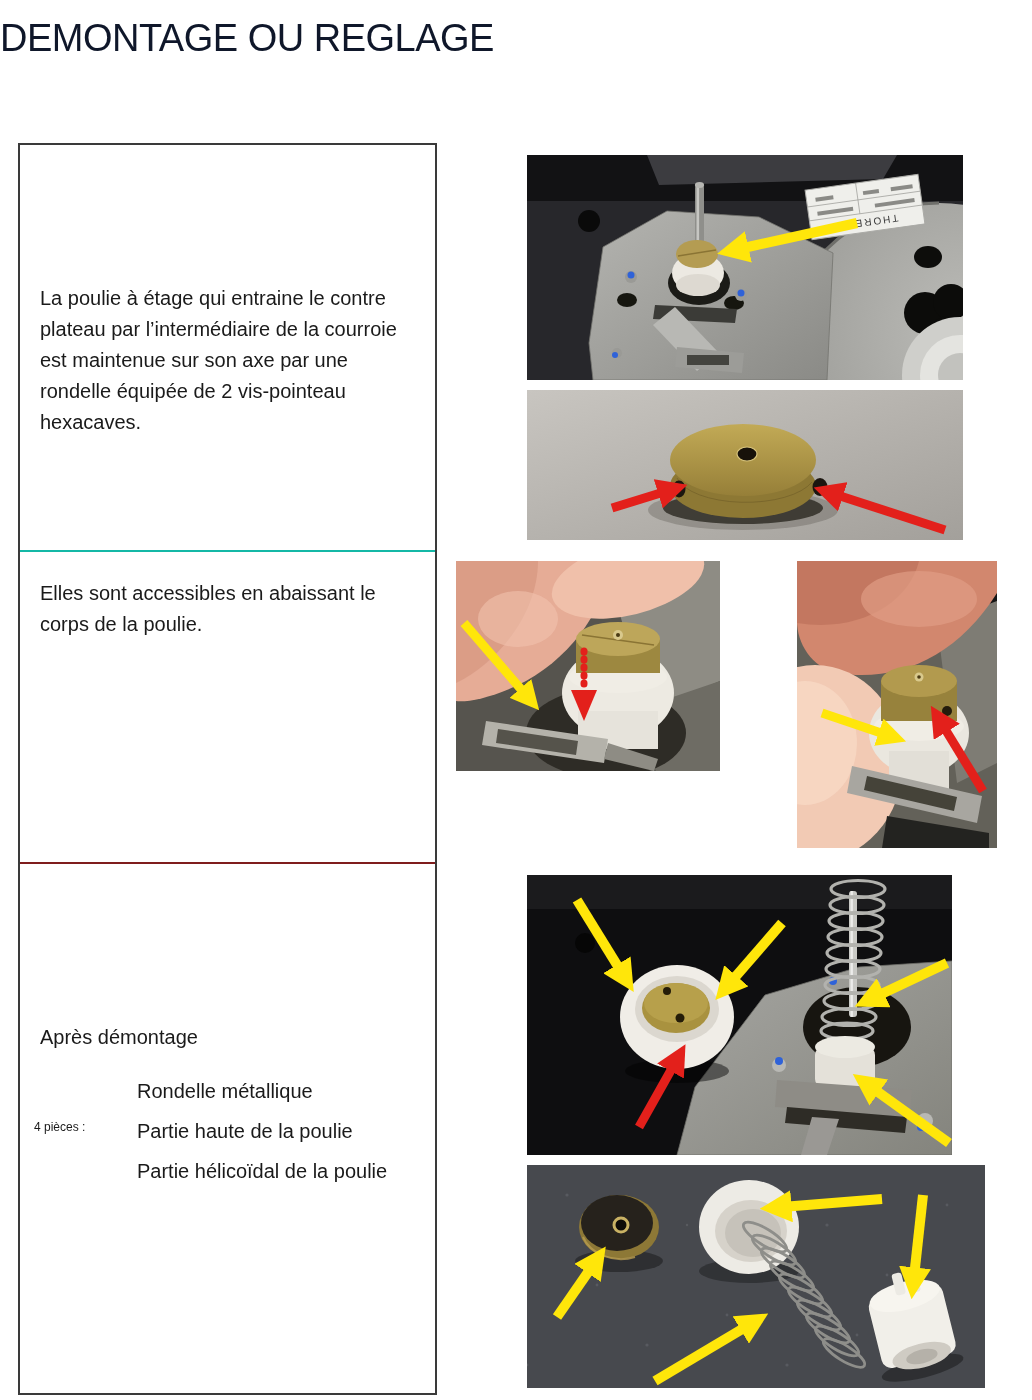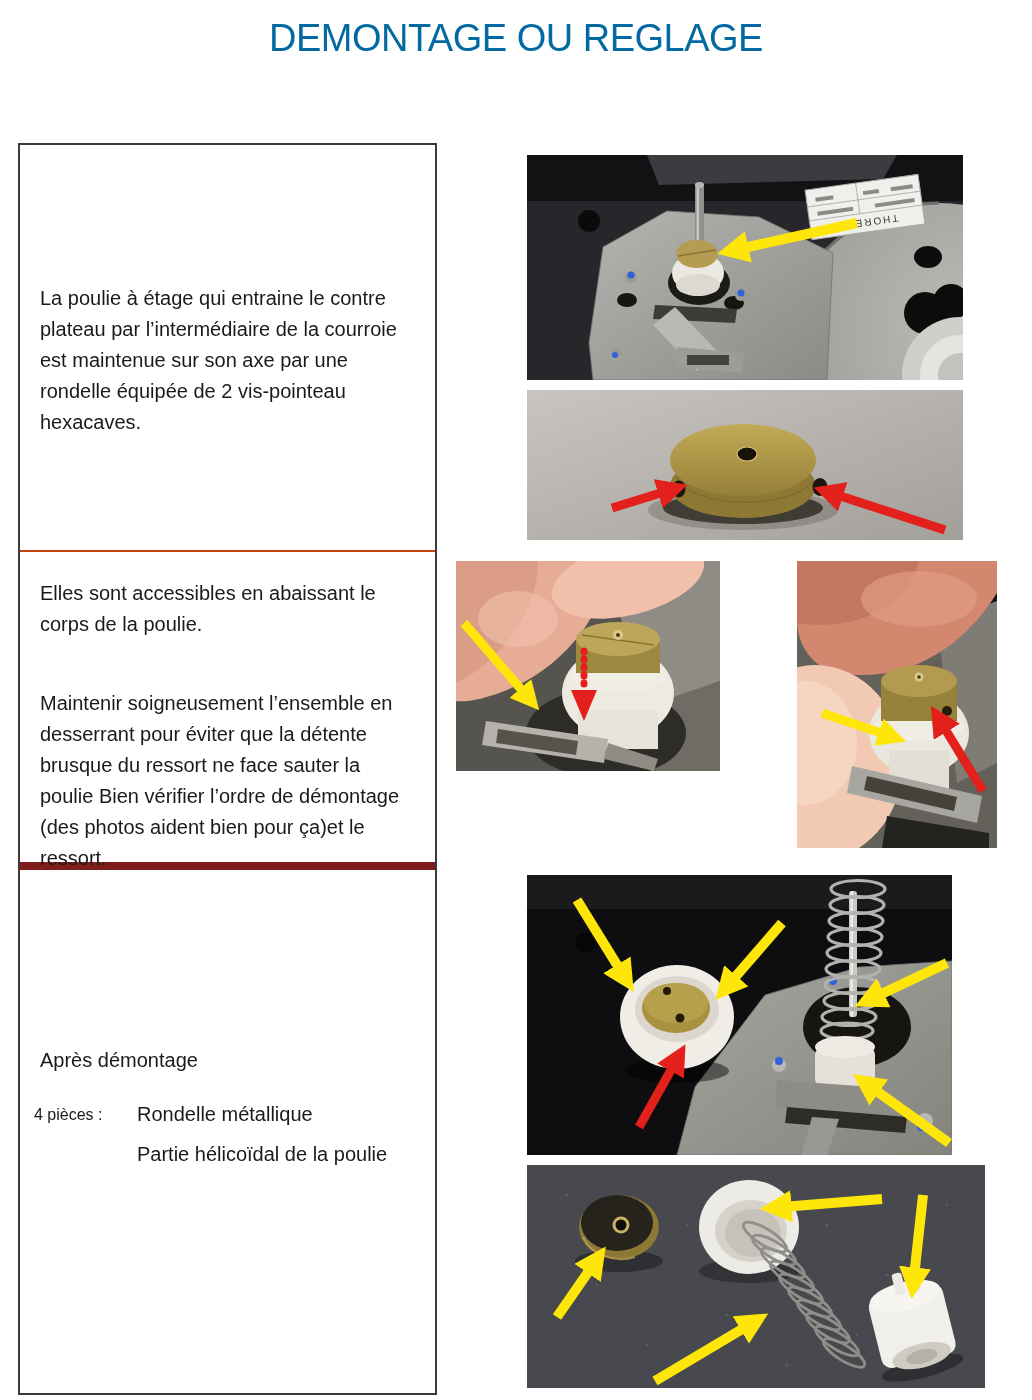--- a/index.html
+++ b/index.html
@@ -2,35 +2,35 @@
 <html><head>
 <meta charset="utf-8">
 <style>
   html,body{margin:0;padding:0;background:#ffffff;}
   .page{
     position:relative;width:1032px;height:1400px;background:#ffffff;
     font-family:"Liberation Sans",sans-serif;color:#1a1a1a;overflow:hidden;
   }
   .title{
     position:absolute;top:12px;left:0;width:100%;
-    text-align:center;font-size:38px;line-height:52px;letter-spacing:-0.5px;
-    color:#0369a1;font-weight:400;
+    font-size:38px;line-height:52px;letter-spacing:-0.5px;
+    color:#0f172a;font-weight:400;
   }
   .text-column{
     position:absolute;left:18px;top:143px;width:419px;height:1252px;
     border:2px solid #3a3a3a;box-sizing:border-box;background:#fff;
   }
   .tbox{box-sizing:border-box;padding:0 14px;display:flex;flex-direction:column;}
   .tbox p{margin:6px;font-size:20px;line-height:31px;}
   .tbox1{height:405px;justify-content:center;padding-top:26px;}
-  .tbox2{height:312px;border-top:2px solid #c2410c;padding-top:20px;}
+  .tbox2{height:312px;border-top:2px solid #14b8a6;padding-top:20px;}
   .tbox2 .p2{margin-top:42px;}
-  .tbox3{height:529px;border-top:8px solid #7f1d1d;justify-content:center;padding-bottom:52px;}
+  .tbox3{height:529px;border-top:2px solid #7f1d1d;justify-content:center;padding-bottom:52px;}
   .pieces{display:flex;margin-top:17px;}
-  .pieces-label{flex:0 0 103px;font-size:16px;line-height:31px;}
+  .pieces-label{flex:0 0 103px;font-size:12px;line-height:31px;margin-top:36px;}
   .pieces-list{display:flex;flex-direction:column;gap:9px;font-size:20px;line-height:31px;}
   .photo{position:absolute;line-height:0;}
   .photo svg{display:block;}
   #photo1{left:527px;top:155px;}
   #photo2{left:527px;top:390px;}
   #photo3{left:456px;top:561px;}
   #photo4{left:797px;top:561px;}
   #photo5{left:527px;top:875px;}
   #photo6{left:527px;top:1165px;}
 </style>
@@ -42,28 +42,28 @@
   <div class="title">
     <div>DEMONTAGE OU REGLAGE</div>
   </div>
 
   <div class="text-column">
     <div class="tbox tbox1">
       <p>La poulie à étage qui entraine le contre plateau par l’intermédiaire de la courroie est maintenue sur son axe par une rondelle équipée de 2 vis-pointeau hexacaves.</p>
     </div>
     <div class="tbox tbox2">
       <p class="p1">Elles sont accessibles en abaissant le corps de la poulie.</p>
-      <p class="p2">Maintenir soigneusement l’ensemble en desserrant pour éviter que la détente brusque du ressort ne face sauter la poulie Bien vérifier l’ordre de démontage (des photos aident bien pour ça)et le ressort.</p>
     </div>
     <div class="tbox tbox3">
       <p>Après démontage</p>
       <div class="pieces">
         <span class="pieces-label">4 pièces :</span>
         <div class="pieces-list">
           <div>Rondelle métallique</div>
+          <div>Partie haute de la poulie</div>
           <div>Partie hélicoïdal de la poulie</div>
         </div>
       </div>
     </div>
   </div>
 
   <div class="photo" id="photo1">
     <svg width="436" height="225" viewBox="0 0 436 225">
       <defs>
         <linearGradient id="gplate1" x1="0" y1="0" x2="1" y2="1">

